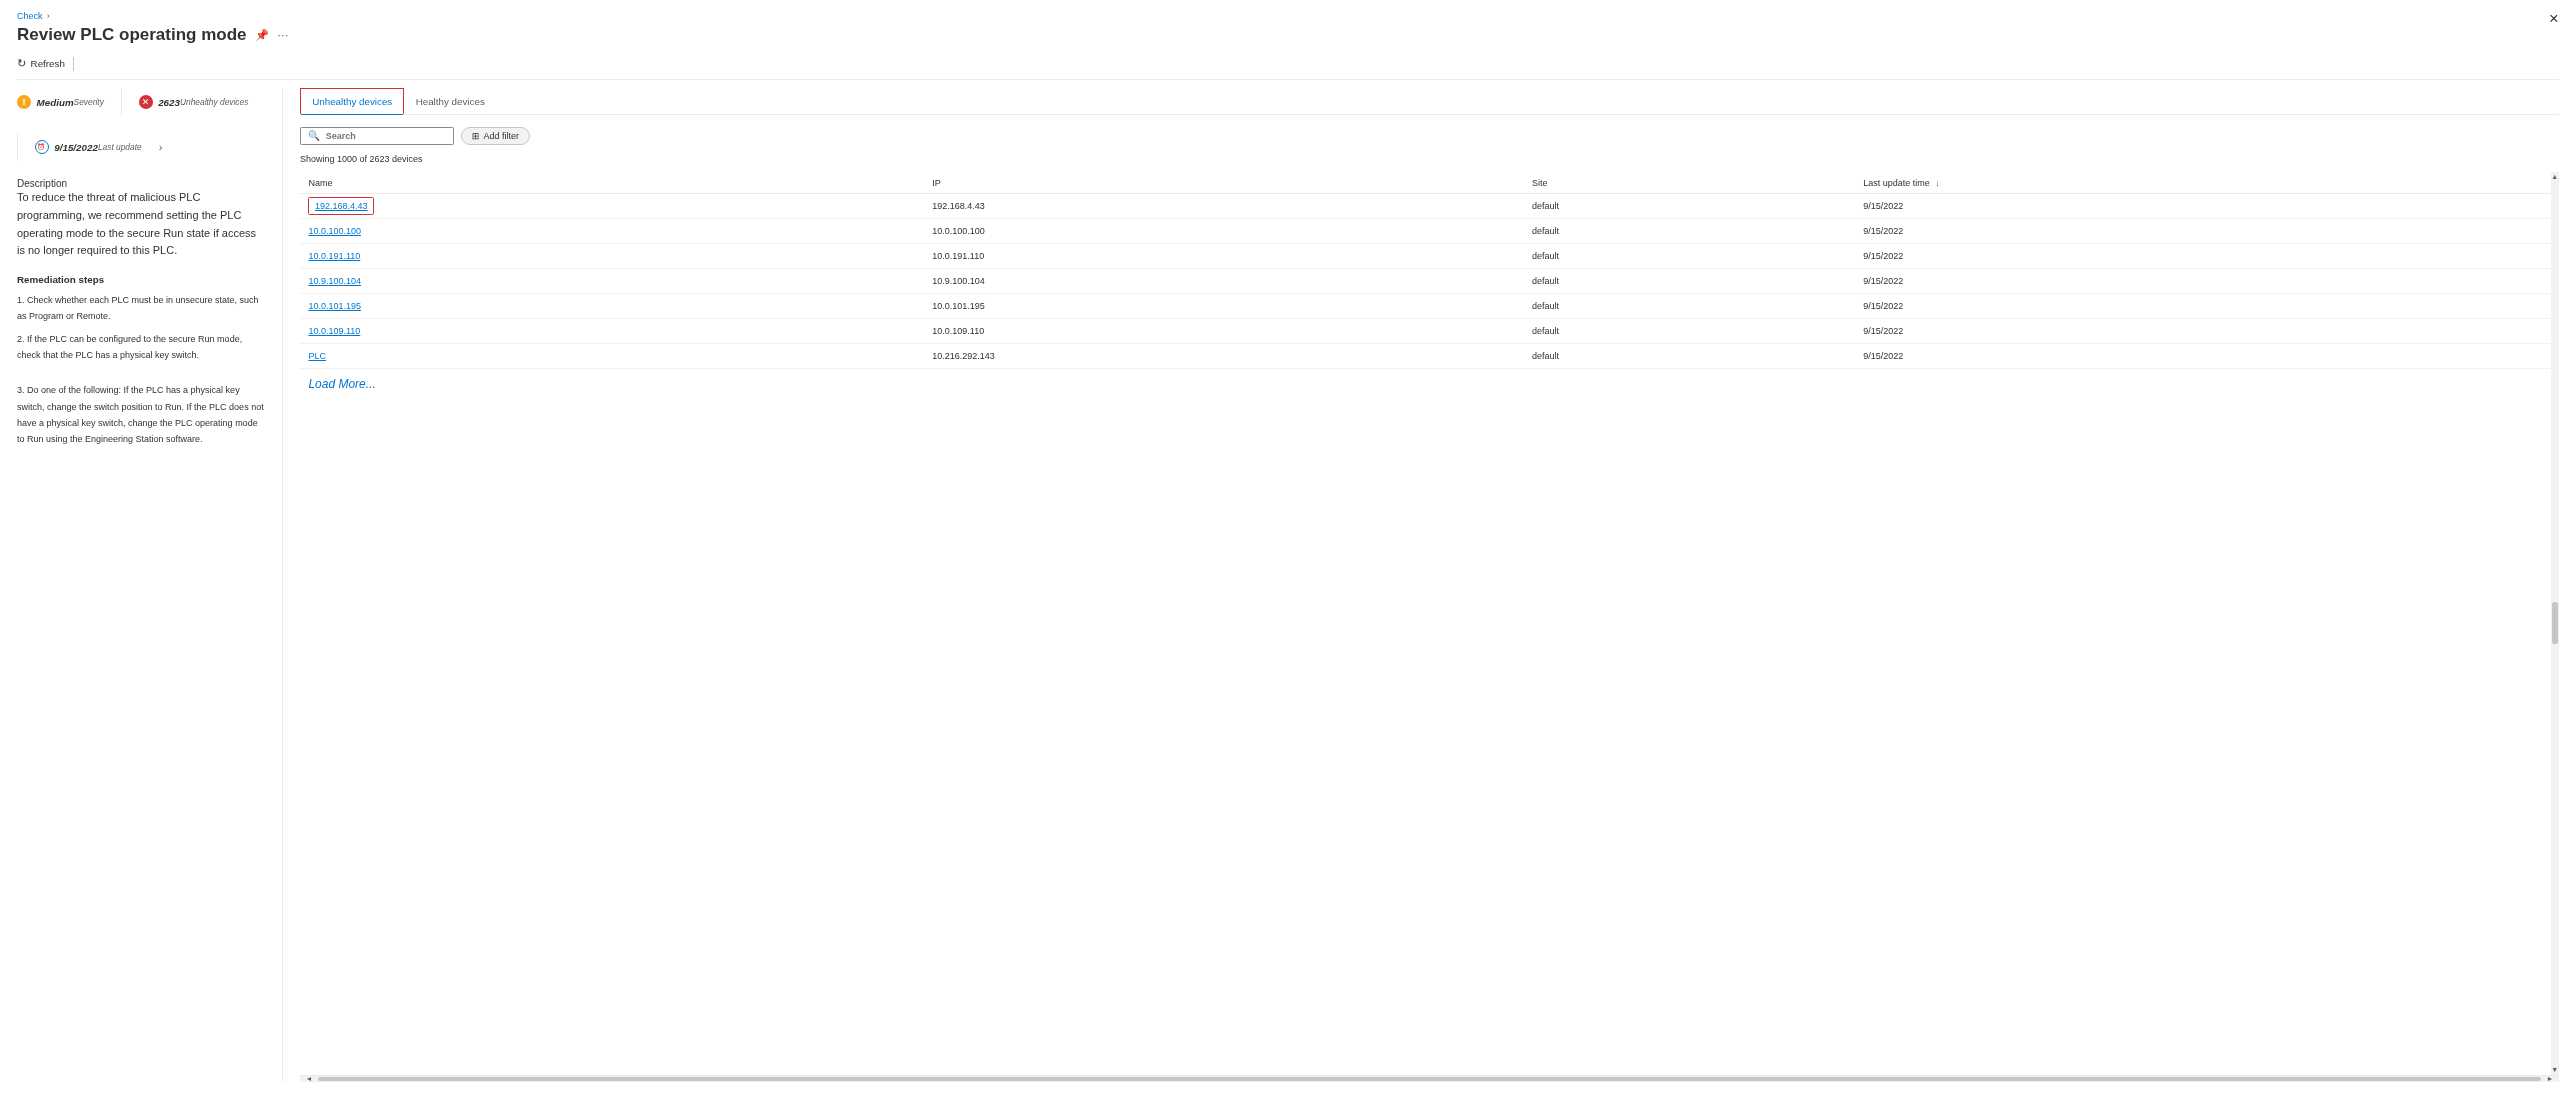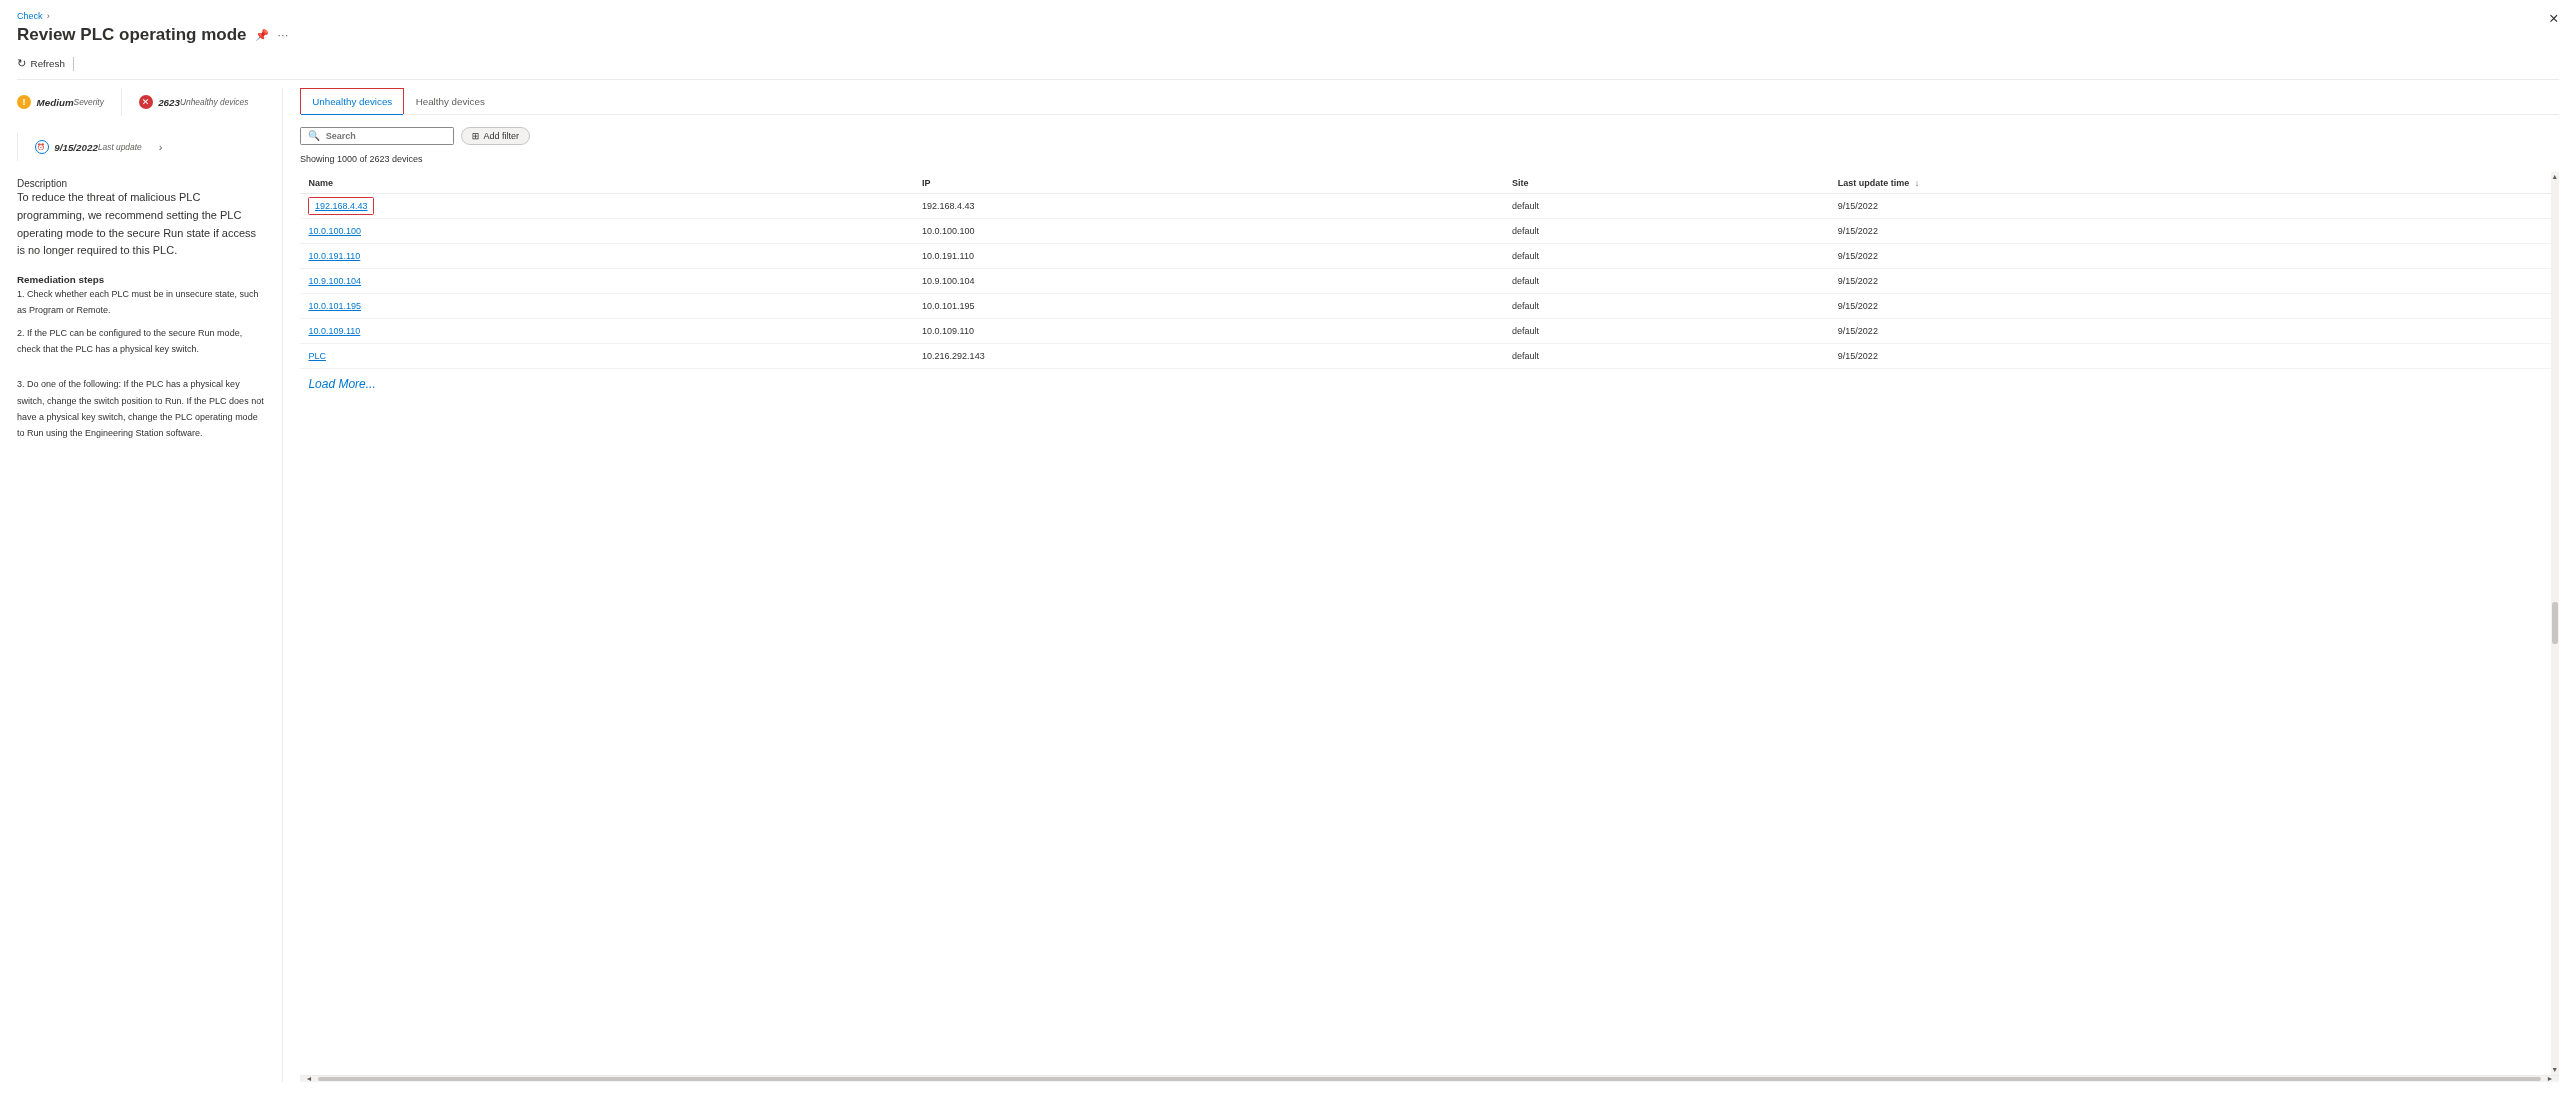--- a/index.html
+++ b/index.html
@@ -186,21 +186,21 @@
     .section-body {
       font-size: 11px;
       color: #323130;
       line-height: 1.6;
       margin-bottom: 14px;
     }
 
     .remediation-title {
       font-size: 9.8px;
       font-weight: 600;
-      margin-bottom: 1px;
+      margin-bottom: 7px;
     }
     .remediation-body {
       font-size: 9px;
       color: #323130;
       line-height: 1.8;
     }
 
     
     .right-panel {
       flex: 1;
@@ -297,21 +297,21 @@
     }
 
     table {
       width: 100%;
       border-collapse: collapse;
       min-width: 490px;
     }
     thead th {
       text-align: left;
       font-size: 9px;
-      font-weight: 700;
+      font-weight: 400;
       color: #323130;
       padding: 5.6px 8.4px;
       border-bottom: 0.7px solid #edebe9;
       white-space: nowrap;
     }
     .sort-arrow {
       margin-left: 2.8px;
       color: #605e5c;
     }
     tbody tr {

